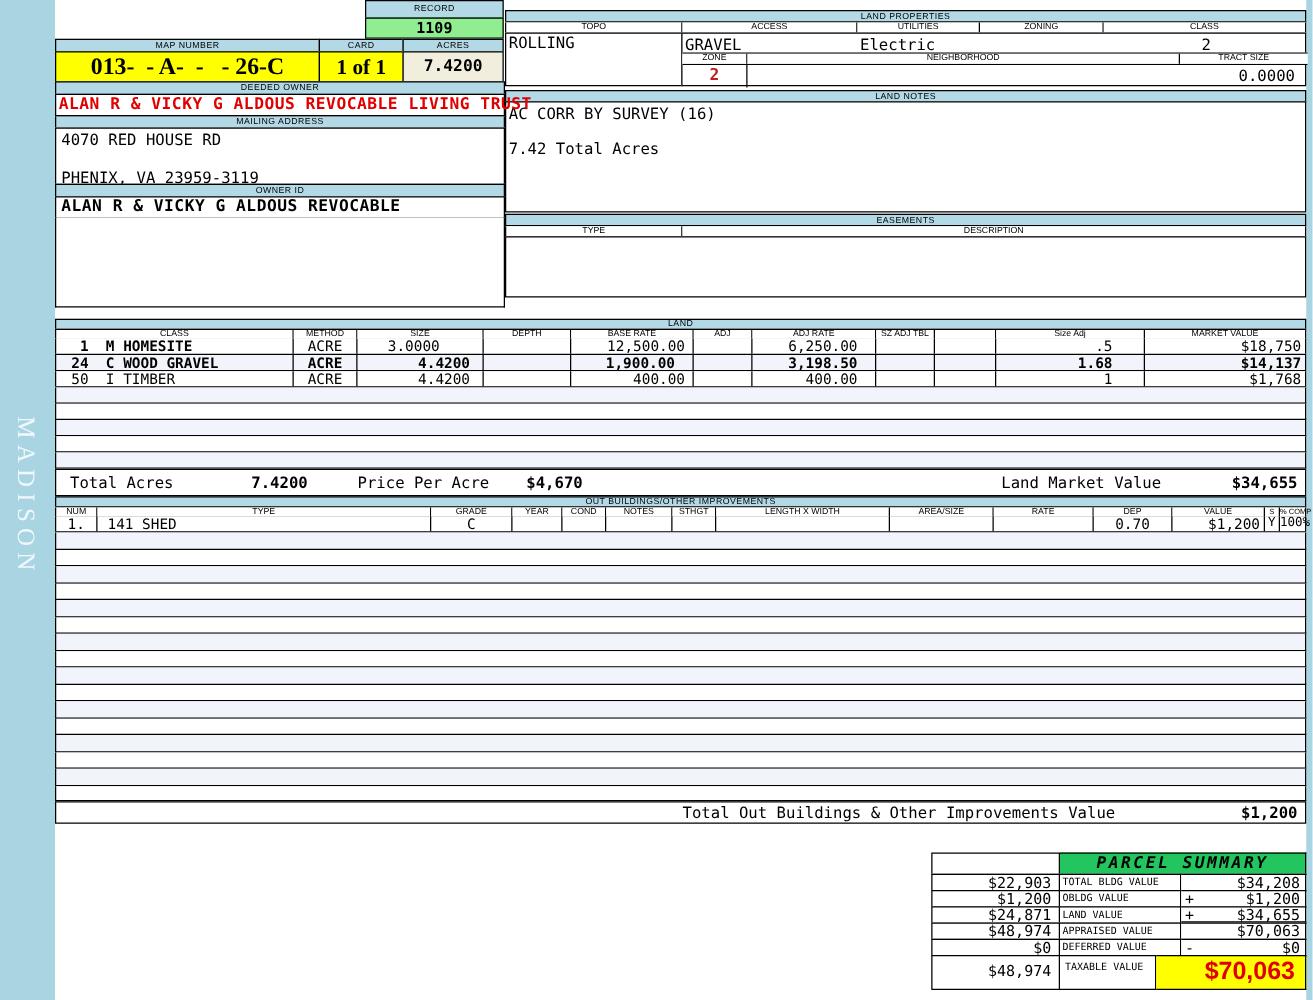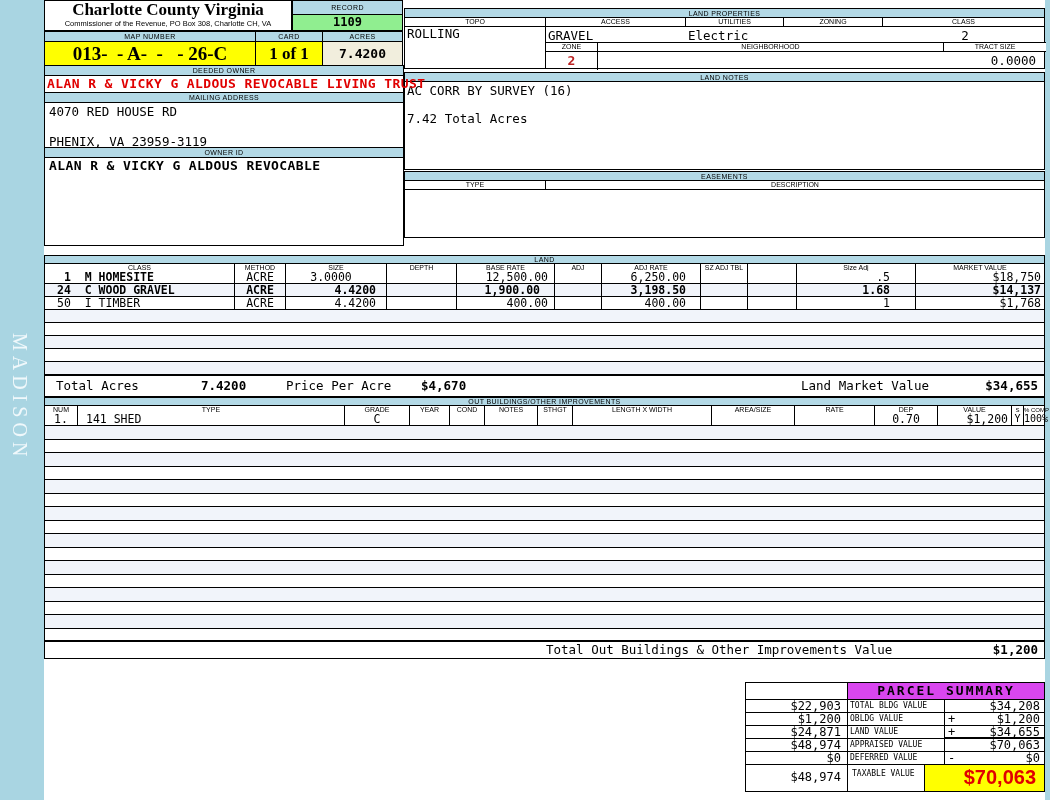--- a/index.html
+++ b/index.html
@@ -28,24 +28,20 @@
 </head>
 <body>
 
 <div id="page">
 
   <div class="abs white" style="left:44px;top:0;width:1001px;height:800px;"></div>
 
   <div class="abs" style="left:8px;top:333px;height:160px;writing-mode:vertical-rl;
        font-family:'Liberation Serif',serif;font-size:20px;letter-spacing:5px;color:#f0f8fb;">MADISON</div>
 
-  <div class="abs box" style="left:44px;top:0;width:248px;height:31px;">
-    <div style="font-family:'Liberation Serif',serif;font-size:17px;font-weight:600;line-height:18px;text-align:center;">Charlotte County Virginia</div>
-    <div style="font-family:'Liberation Sans',sans-serif;font-size:7.5px;line-height:9px;text-align:center;">Commissioner of the Revenue, PO Box 308, Charlotte CH, VA</div>
-  </div>
 
   <div class="abs" style="left:292px;top:0;width:111px;height:31px;">
     <div class="bar abs" style="left:0;top:0;width:111px;height:15px;line-height:13px;">RECORD</div>
     <div class="abs b c" style="left:0;top:14px;width:111px;height:17px;background:#90ee90;border:1px solid #000;
          font-size:12px;line-height:15px;">1109</div>
   </div>
 
   <div class="abs bar" style="left:44px;top:31px;width:212px;height:11px;line-height:10px;">MAP NUMBER</div>
   <div class="abs bar" style="left:255px;top:31px;width:68px;height:11px;line-height:10px;">CARD</div>
   <div class="abs bar" style="left:322px;top:31px;width:81px;height:11px;line-height:10px;">ACRES</div>
@@ -240,21 +236,21 @@
 
   <div class="abs box" style="left:44px;top:641px;width:1001px;height:18px;font-size:12.5px;line-height:16px;">
     <span class="abs" style="left:501px;">Total Out Buildings &amp; Other Improvements Value</span>
     <span class="abs b" style="right:6px;">$1,200</span>
   </div>
 
   <div class="abs" style="left:745px;top:682px;width:300px;height:115px;">
 
     <div style="display:flex;height:18px;">
       <div class="ps-cell ps-left white" style="width:103px;"></div>
-      <div class="ps-cell c b" style="width:197px;background:#d946ef;font-size:13px;line-height:16px;letter-spacing:2px;">PARCEL SUMMARY</div>
+      <div class="ps-cell c b" style="width:197px;background:#22c55e;font-size:13px;line-height:16px;letter-spacing:2px;font-style:italic;">PARCEL SUMMARY</div>
     </div>
 
     <div style="display:flex;height:14px;margin-top:-1px;">
       <div class="ps-cell ps-left white r" style="width:103px;font-size:12px;line-height:12px;padding-right:6px;">$22,903</div>
       <div class="ps-cell white" style="width:97px;font-size:8px;line-height:12px;padding-left:2px;">TOTAL BLDG VALUE</div>
       <div class="ps-cell white r" style="width:100px;font-size:12px;line-height:12px;padding-right:4px;">
         <span class="abs" style="left:3px;"></span>
         <span>$34,208</span>
       </div>
     </div>

